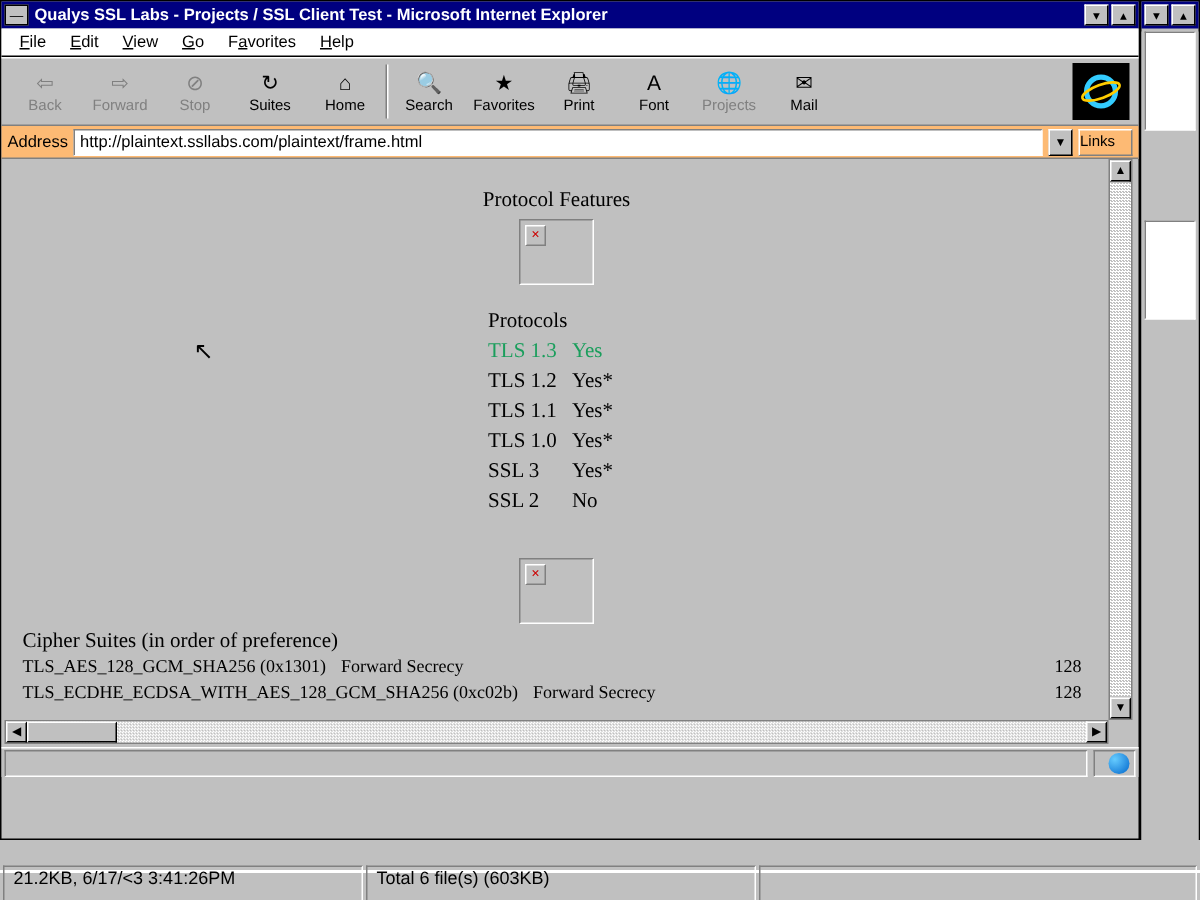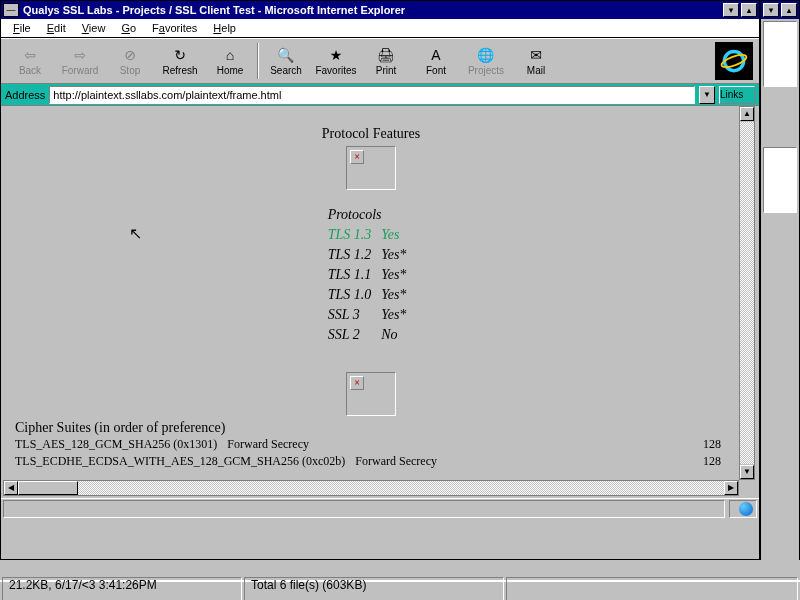--- a/index.html
+++ b/index.html
@@ -14,39 +14,39 @@
 .menubar { height: 19px; background: #fff; border-bottom: 1px solid #000; display: flex; align-items: center; padding: 0 6px; gap: 4px; }
 .menubar .menuitem { padding: 1px 6px; font-size: 11px; color: #000; }
 .menubar .menuitem u { text-decoration: underline; }
 .toolbar { height: 46px; background: #c0c0c0; border-top: 1px solid #fff; border-bottom: 1px solid #808080; display: flex; align-items: center; padding: 2px 4px; }
 .toolbtn { width: 50px; height: 40px; display: flex; flex-direction: column; align-items: center; justify-content: center; gap: 1px; font-size: 10px; color: #000; }
 .toolbtn.disabled { color: #808080; }
 .toolbtn .ticon { width: 20px; height: 18px; display: flex; align-items: center; justify-content: center; font-size: 14px; }
 .toolbar-sep { width: 2px; height: 36px; border-left: 1px solid #808080; border-right: 1px solid #fff; margin: 0 2px; }
 .ie-logo { width: 38px; height: 38px; background: #000; margin-left: auto; margin-right: 2px; display:flex;align-items:center;justify-content:center;}
 .ie-logo svg { width: 28px; height: 28px; }
-.addrbar { height: 22px; background: #14b8a6; display: flex; align-items: center; padding: 2px 4px; gap: 4px; border-bottom: 1px solid #808080; }
+.addrbar { height: 22px; background: #fdba74; display: flex; align-items: center; padding: 2px 4px; gap: 4px; border-bottom: 1px solid #808080; }
 .addrbar .lbl { font-size: 11px; }
 .addrbar .addrinput { flex: 1; height: 18px; background: #fff; border-top: 1px solid #808080; border-left: 1px solid #808080; border-right: 1px solid #fff; border-bottom: 1px solid #fff; padding: 1px 3px; font-size: 11px; font-family: inherit; }
 .addrbar .dropbtn { width: 16px; height: 18px; background: #c0c0c0; border-top:1px solid #fff; border-left:1px solid #fff; border-right:1px solid #000; border-bottom:1px solid #000; text-align:center; font-size:8px; line-height:16px;}
 .addrbar .links { width: 36px; height: 18px; border-top:1px solid #fff; border-left:1px solid #fff; border-right:1px solid #808080; border-bottom:1px solid #808080; font-size:10px; line-height:16px;}
 .content-frame { position: relative; width: 756px; height: 392px; background: #c0c0c0; }
 .content { position: absolute; left: 2px; top: 0; width: 736px; height: 374px; background: #c0c0c0; overflow: hidden; font-family: "Times New Roman", serif; font-size: 14px; color: #000; padding: 6px 12px; }
 .vscroll { position: absolute; right: 2px; top: 0; width: 16px; height: 374px; background: #c0c0c0; border:1px solid #808080;}
 .vscroll .sbtn { width: 14px; height: 14px; background: #c0c0c0; border-top:1px solid #fff;border-left:1px solid #fff;border-right:1px solid #000;border-bottom:1px solid #000; text-align:center;font-size:8px;line-height:12px;}
 .vscroll .track { position:absolute; top:15px; bottom:15px; left:0; right:0; background: repeating-conic-gradient(#c0c0c0 0% 25%, #fff 0% 50%) 0 0/2px 2px;}
 .vscroll .sbtn.bot { position:absolute; bottom:0; }
 .hscroll { position: absolute; left: 2px; bottom: 2px; width: 736px; height: 16px; background: #c0c0c0; border:1px solid #808080; display:flex;}
 .hscroll .sbtn { width: 14px; height: 14px; background: #c0c0c0; border-top:1px solid #fff;border-left:1px solid #fff;border-right:1px solid #000;border-bottom:1px solid #000; text-align:center;font-size:8px;line-height:12px;}
 .hscroll .track { flex:1; background: repeating-conic-gradient(#c0c0c0 0% 25%, #fff 0% 50%) 0 0/2px 2px; position:relative;}
 .hscroll .thumb { position:absolute; left:0; top:0; width:60px; height:14px; background:#c0c0c0; border-top:1px solid #fff;border-left:1px solid #fff;border-right:1px solid #000;border-bottom:1px solid #000;}
 .sec-title { text-align: center; margin-top: 14px; font-size: 14px; }
 .broken-img { width: 50px; height: 44px; border: 1px solid #fff; border-top-color:#808080; border-left-color:#808080; margin: 4px auto; background:#c0c0c0; position:relative;}
 .broken-img .x { position:absolute; left:3px; top:3px; width:14px;height:14px; border-top:1px solid #fff;border-left:1px solid #fff;border-right:1px solid #808080;border-bottom:1px solid #808080; background:#c0c0c0; color:#c00; font-size:10px; text-align:center; line-height:12px; font-weight:bold;}
-.proto-tbl { margin: 14px auto 0; font-size: 14px; font-style: italic; }
+.proto-tbl { margin: 14px auto 0; font-size: 14px; }
 .proto-tbl td { padding: 1px 8px 1px 0; }
 .proto-tbl .hdr td { font-weight: normal; }
 .green { color: #1a9e5c; }
 .cipher-hdr { margin-top: 4px; font-size: 14px; }
 .cipher-row { display: flex; font-size: 12px; padding: 1px 0; justify-content: flex-end; }
 .cipher-row .name { flex: 0 0 auto; }
 .cipher-row .fs { margin-left: 10px; }
 .cipher-row .bits { margin-left: auto; padding-right: 6px; }
 .status-strip { height: 20px; border-top: 1px solid #fff; background:#c0c0c0; display:flex; align-items:center;}
 .status-strip .pane { flex:1; height:18px; border-top:1px solid #808080; border-left:1px solid #808080; border-right:1px solid #fff; border-bottom:1px solid #fff; margin:0 2px; display:flex; align-items:center; justify-content:flex-end; padding:0 3px;}
@@ -93,21 +93,21 @@
       <div class="toolbtn disabled">
           <div class="ticon">⇨</div>
           <span>Forward</span>
         </div>
       <div class="toolbtn disabled">
           <div class="ticon">⊘</div>
           <span>Stop</span>
         </div>
       <div class="toolbtn">
           <div class="ticon">↻</div>
-          <span>Refresh</span>
+          <span>Suites</span>
         </div>
       <div class="toolbtn">
           <div class="ticon">⌂</div>
           <span>Home</span>
         </div>
       <div class="toolbar-sep"></div>
       <div class="toolbtn">
           <div class="ticon">🔍</div>
           <span>Search</span>
         </div>

